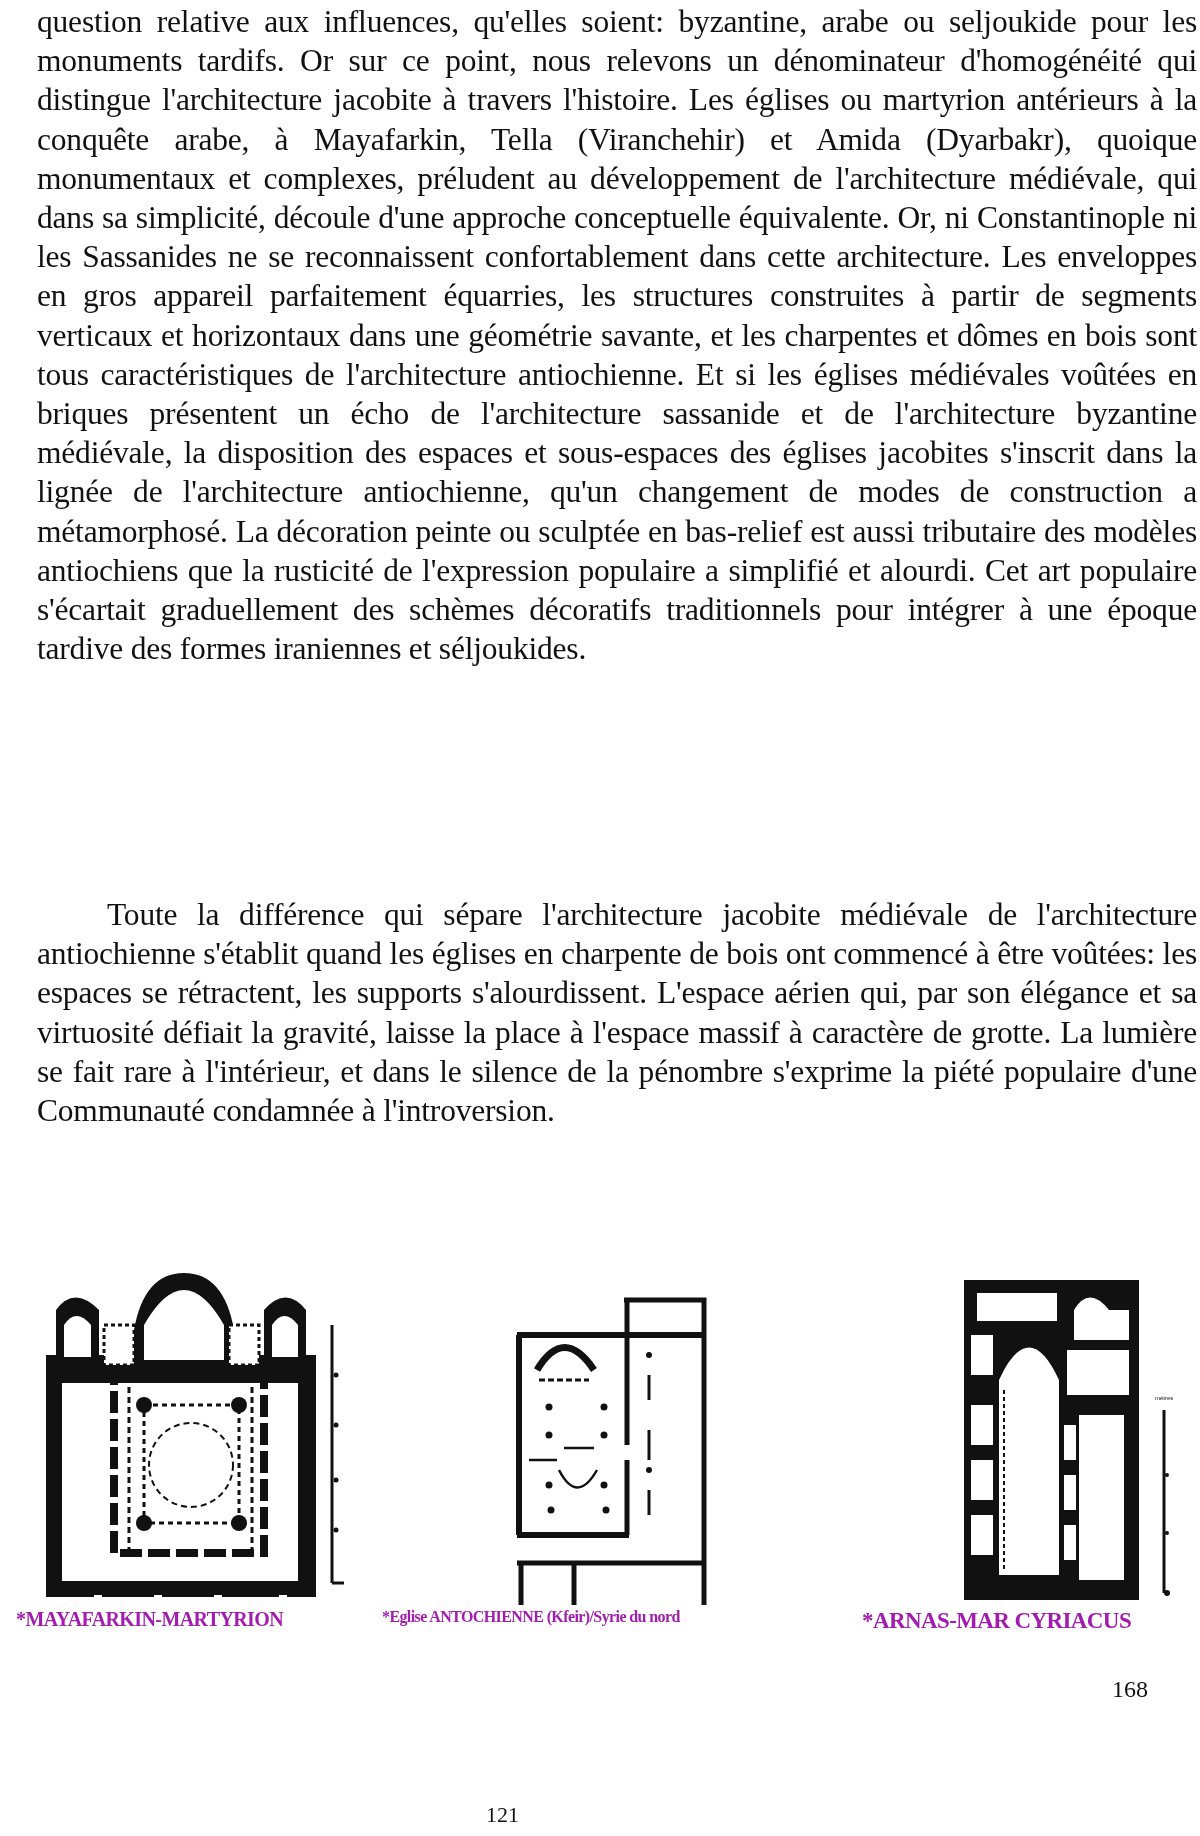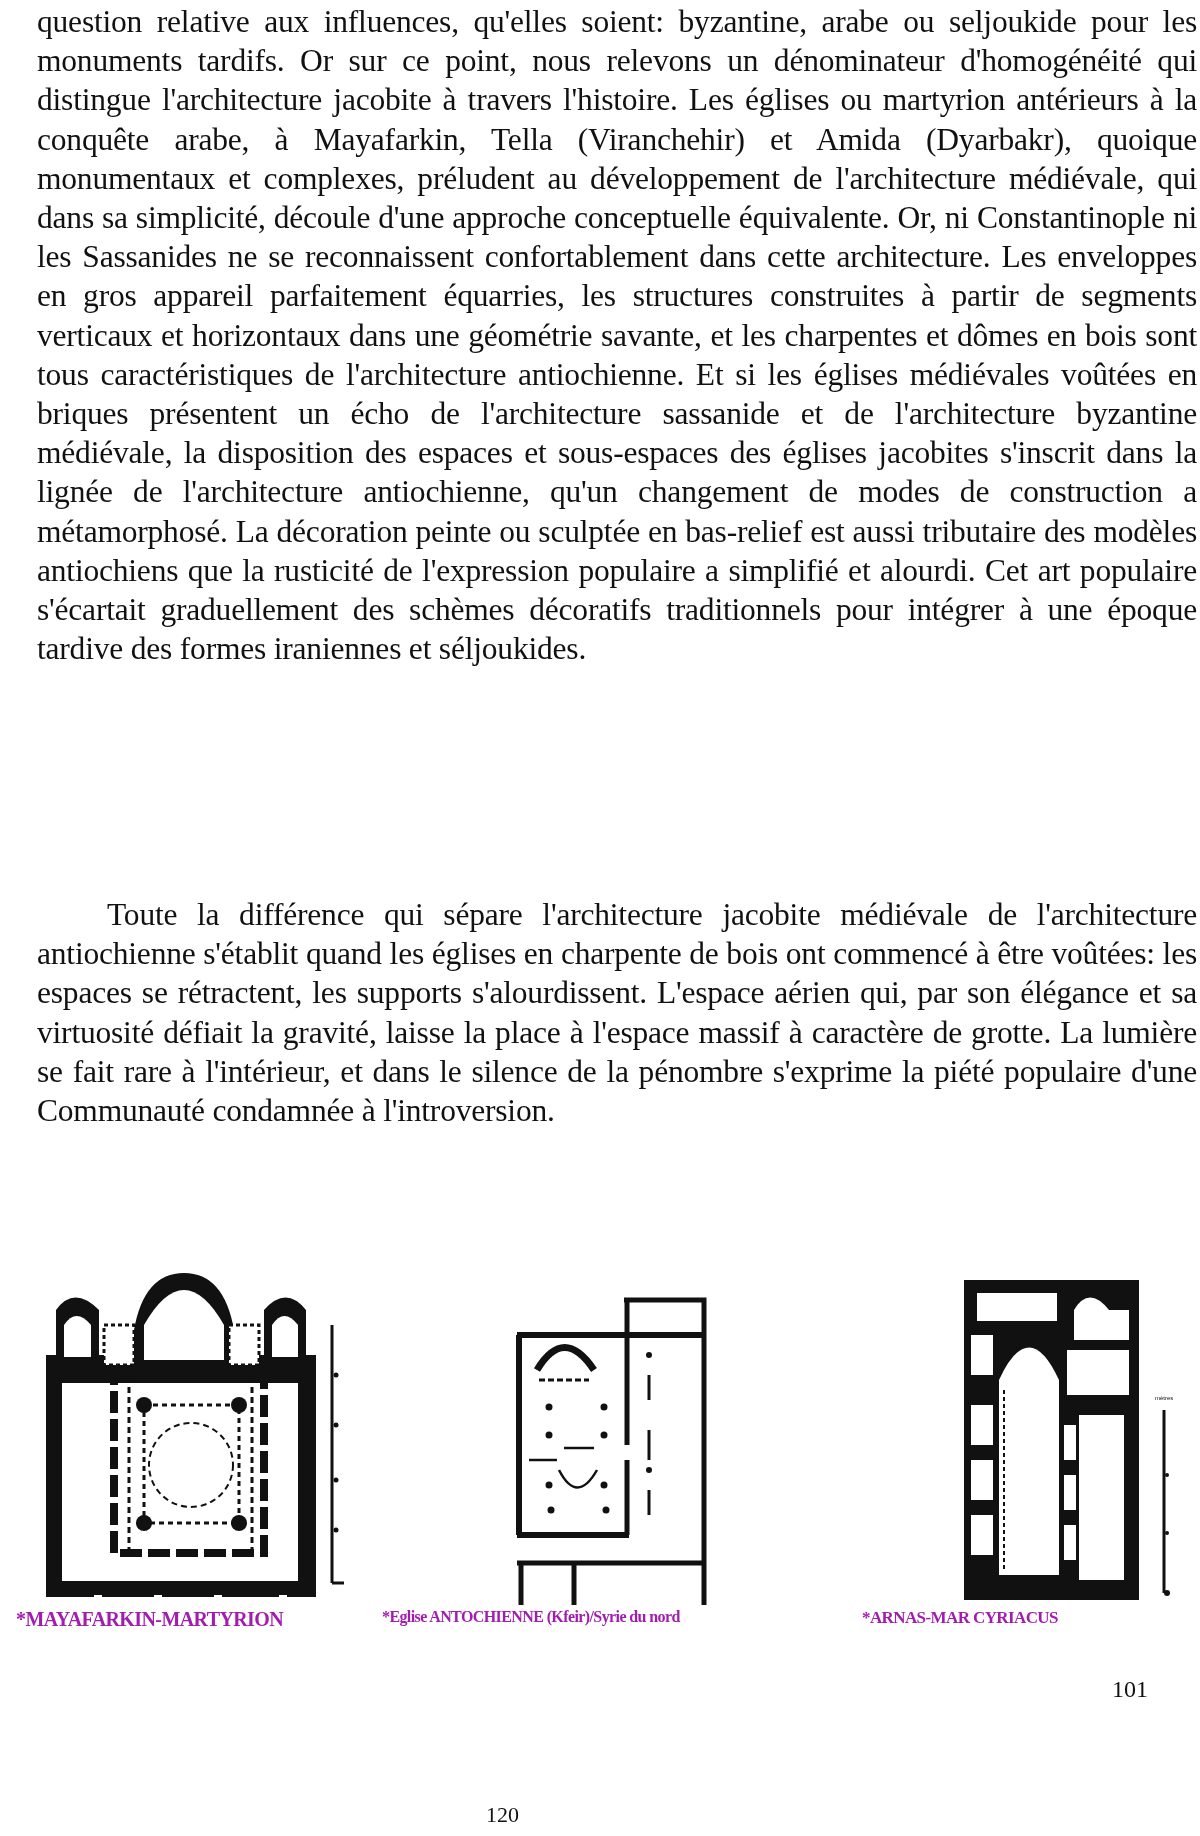--- a/index.html
+++ b/index.html
@@ -135,17 +135,17 @@
       <rect x="105" y="250" width="12" height="35" fill="#fff"></rect>
       <rect x="165" y="195" width="15" height="25" fill="#111"></rect>
 
       <text x="196" y="125" font-family="Liberation Sans, sans-serif" font-size="6" fill="#111">mètres</text>
       <line x1="205" y1="135" x2="205" y2="318" stroke="#111" stroke-width="3"></line>
       <circle cx="208" cy="200" r="2" fill="#111"></circle>
       <circle cx="208" cy="258" r="2" fill="#111"></circle>
       <circle cx="208" cy="318" r="3" fill="#111"></circle>
     </svg>
   </div>
-  <div class="caption" style="left:858px; font-size:17px;">*ARNAS-MAR CYRIACUS</div>
+  <div class="caption" style="left:858px; font-size:23px;">*ARNAS-MAR CYRIACUS</div>
 
-  <div class="pagenum" style="left:1108px; top:1676px;">101</div>
-  <div class="pagenum" style="left:482px; top:1802px; font-size:22px;">120</div>
+  <div class="pagenum" style="left:1108px; top:1676px;">168</div>
+  <div class="pagenum" style="left:482px; top:1802px; font-size:22px;">121</div>
 </div>
 
 </body></html>

